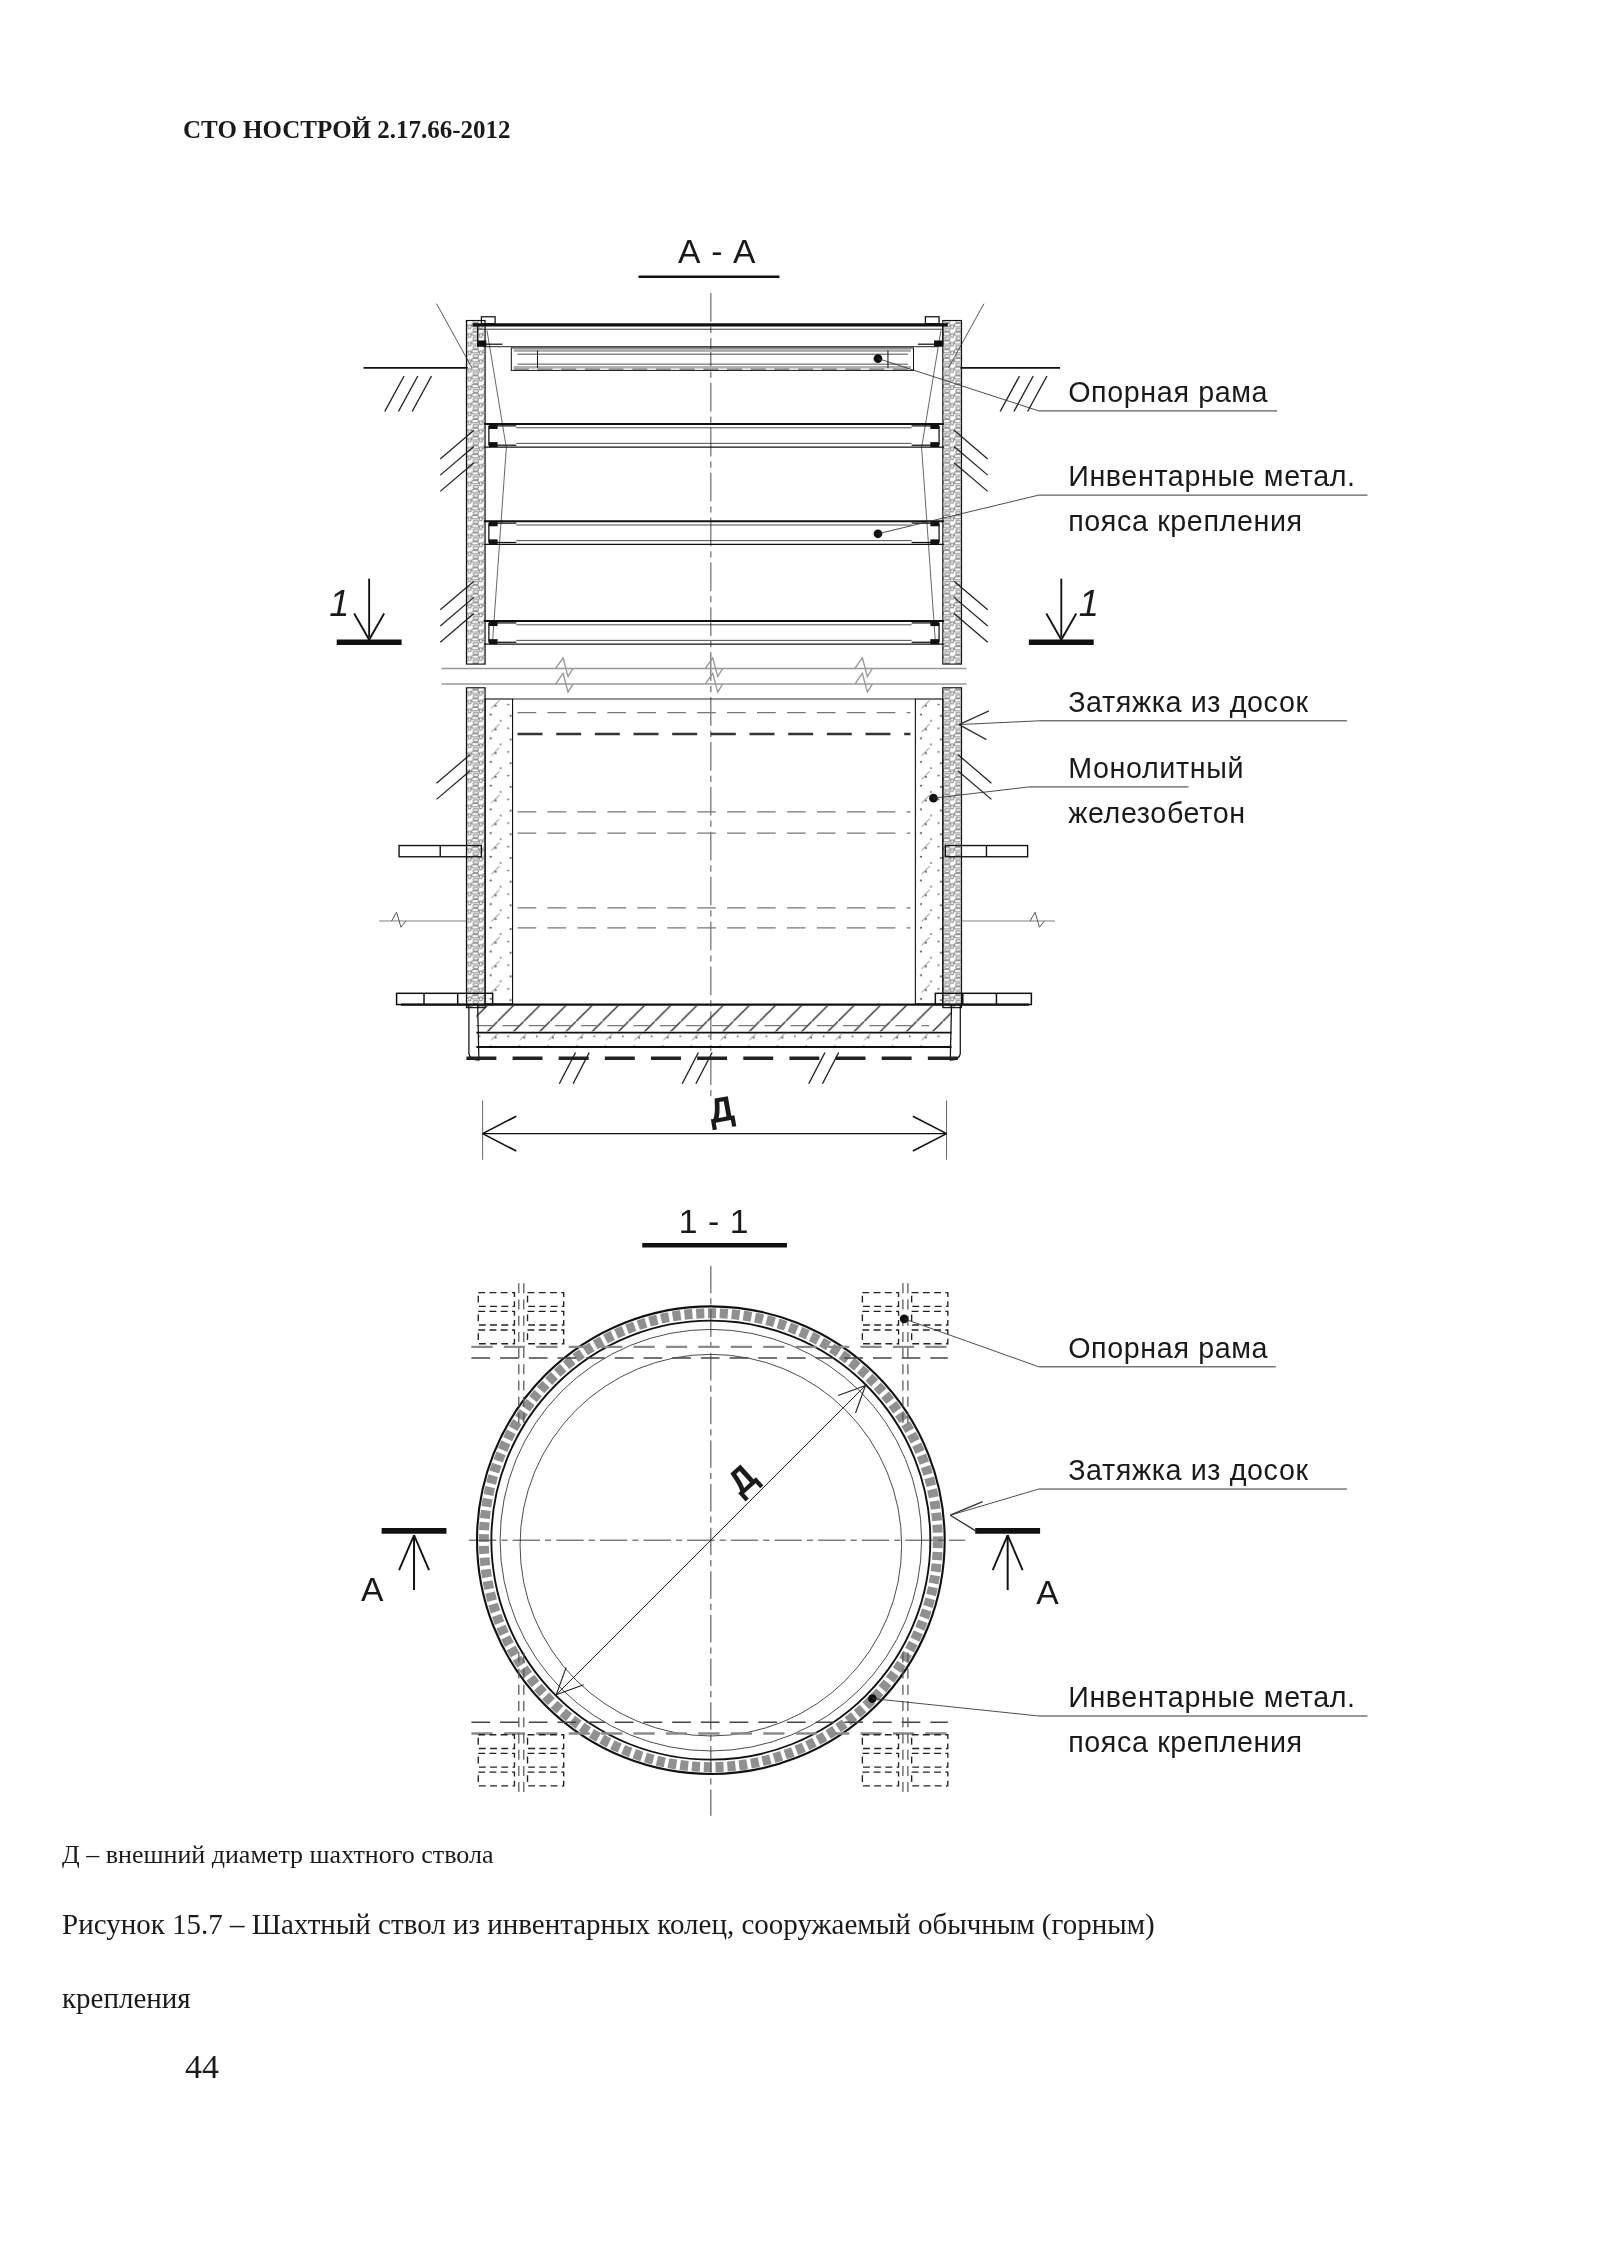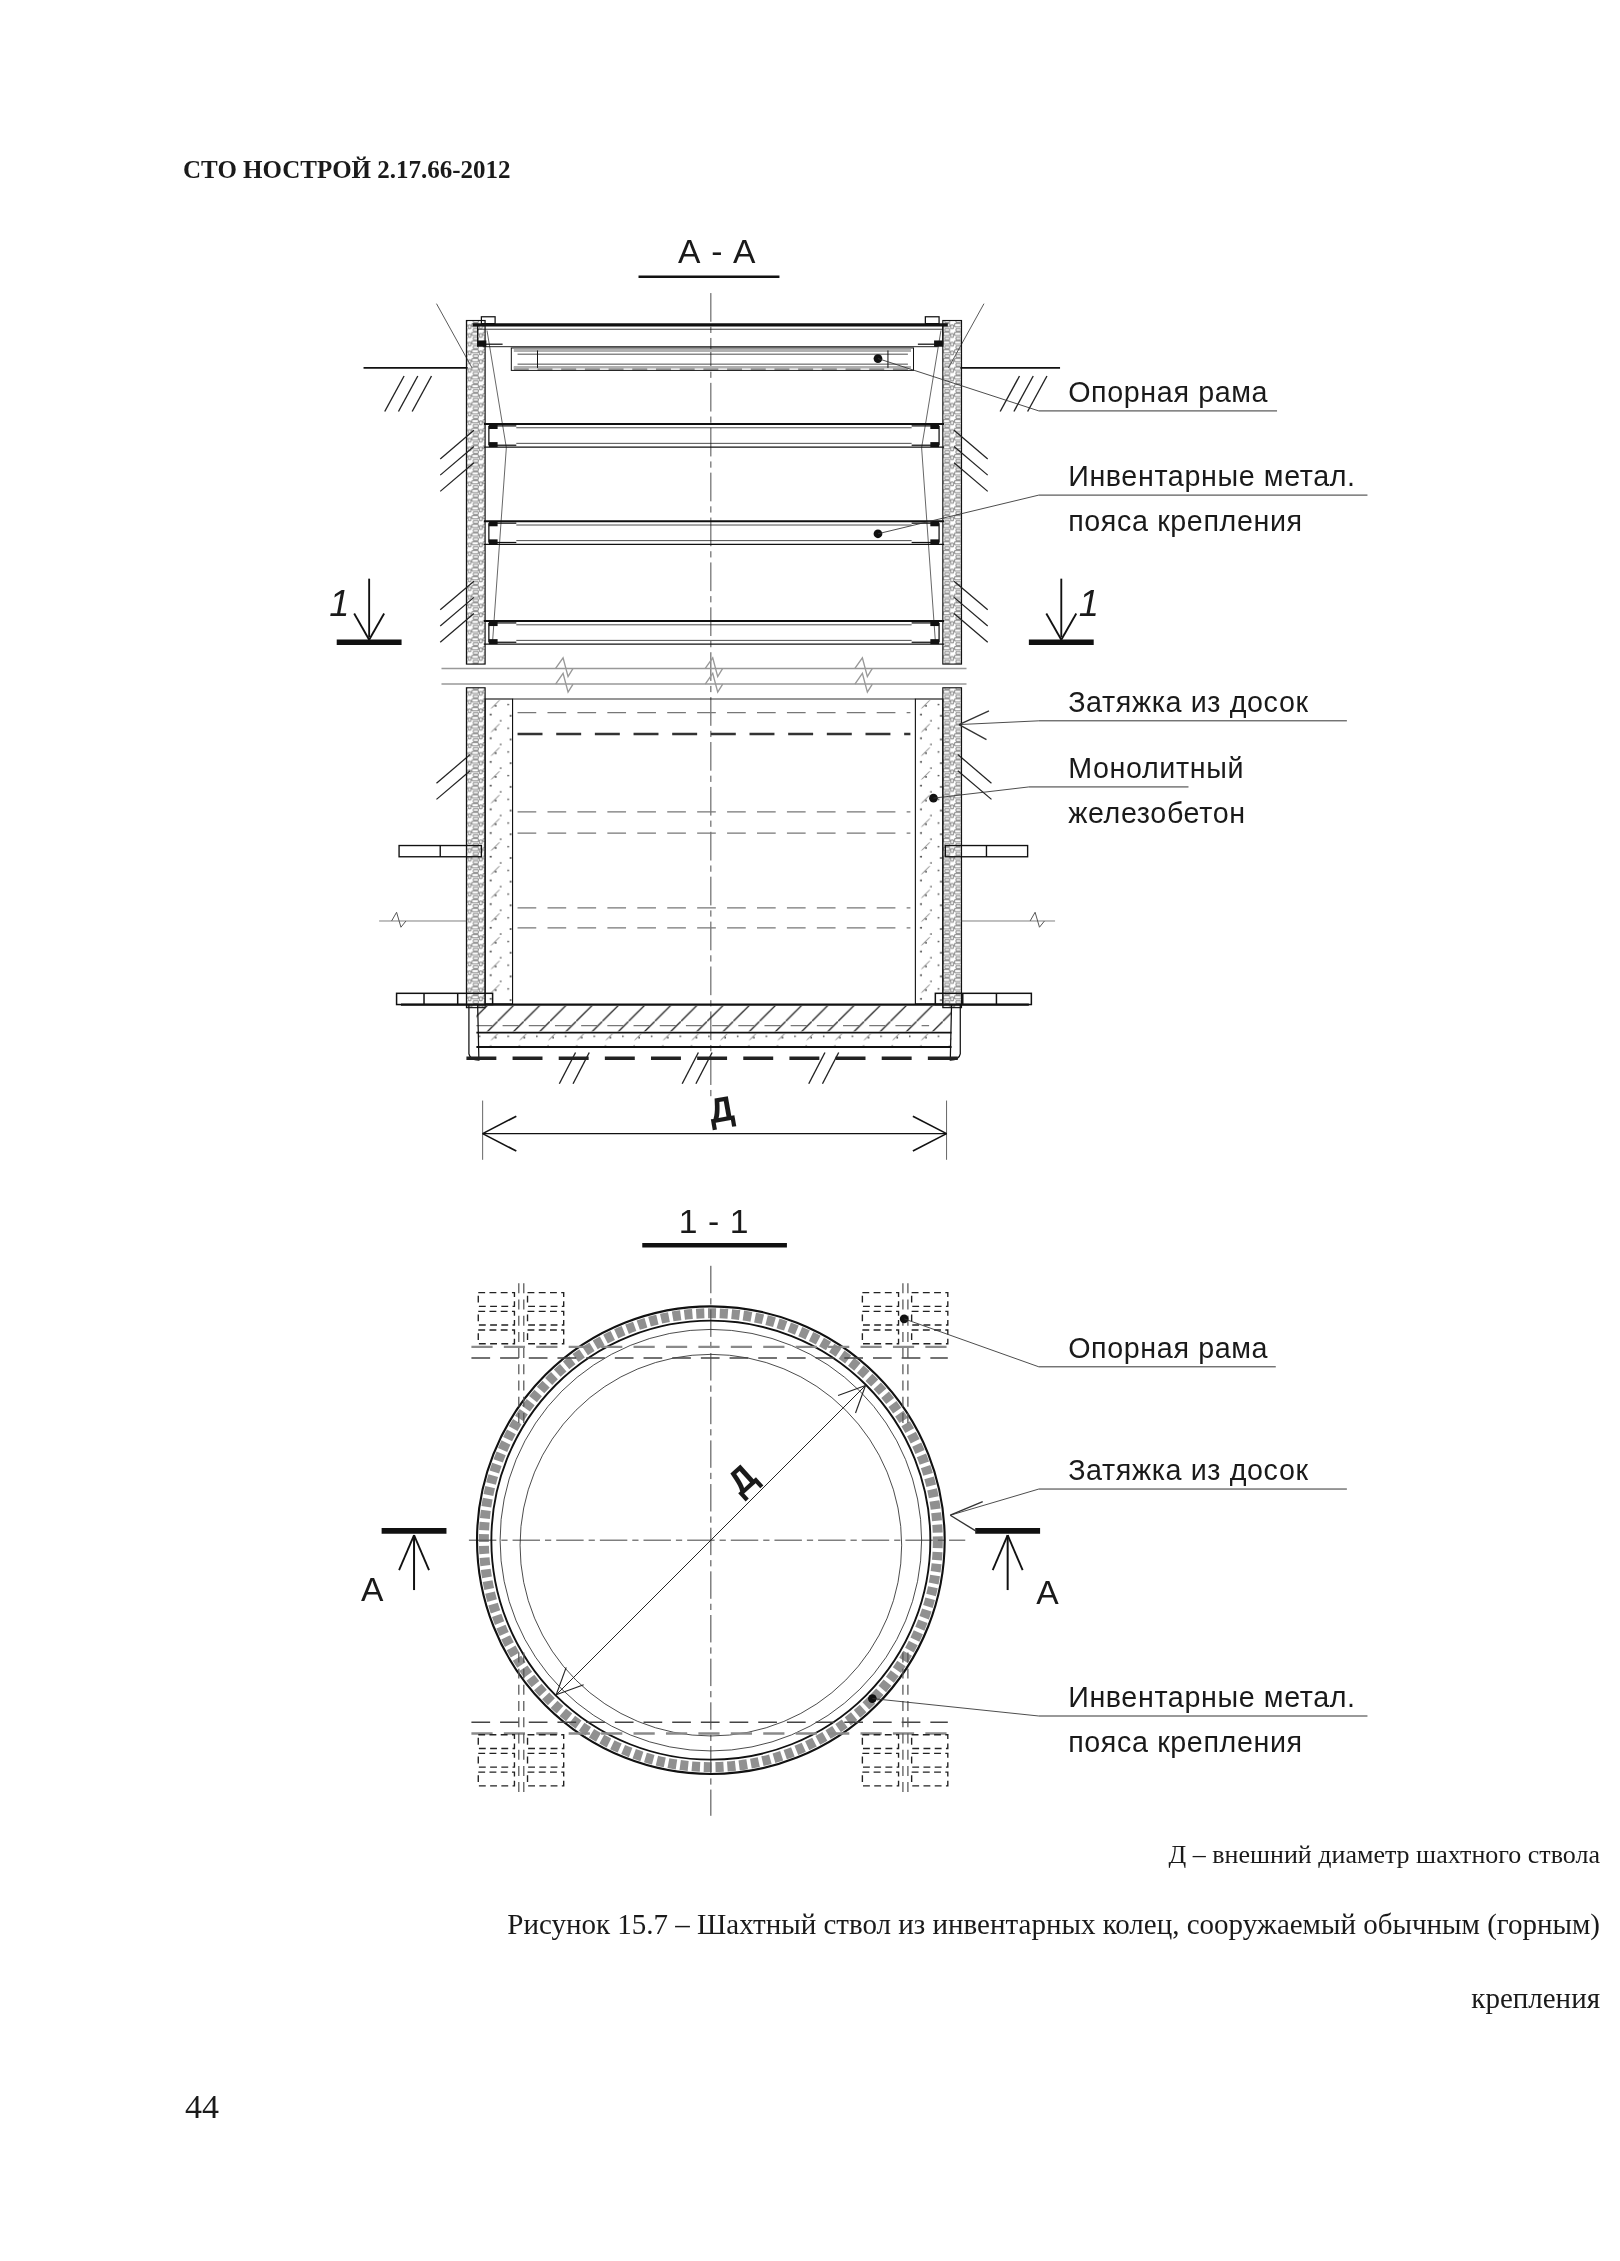--- a/index.html
+++ b/index.html
@@ -4,22 +4,22 @@
 <style>
   html,body{margin:0;padding:0;background:#888;}
   #page{
     position:relative;
     width:1620px;height:2261px;
     background:#ffffff;
     font-family:"Liberation Serif", serif;
     color:#1a1a1a;
     overflow:hidden;
   }
-  .serif-text{position:absolute;white-space:nowrap;margin-top:40px;}
-  .center-text{position:absolute;left:72px;width:1528px;text-align:right;white-space:nowrap;}
+  .serif-text{position:absolute;white-space:nowrap;}
+  .center-text{position:absolute;left:62px;width:1528px;text-align:left;white-space:nowrap;}
   #drawing-svg{position:absolute;left:0;top:0;}
   .gost{font-family:"Liberation Sans", sans-serif;letter-spacing:1px;fill:#1a1a1a;}
 </style>
 </head>
 <body>
 
 <div id="page">
 
   <div class="serif-text" style="left:183px;top:116px;font-size:25px;font-weight:bold;">СТО НОСТРОЙ 2.17.66-2012</div>
 

